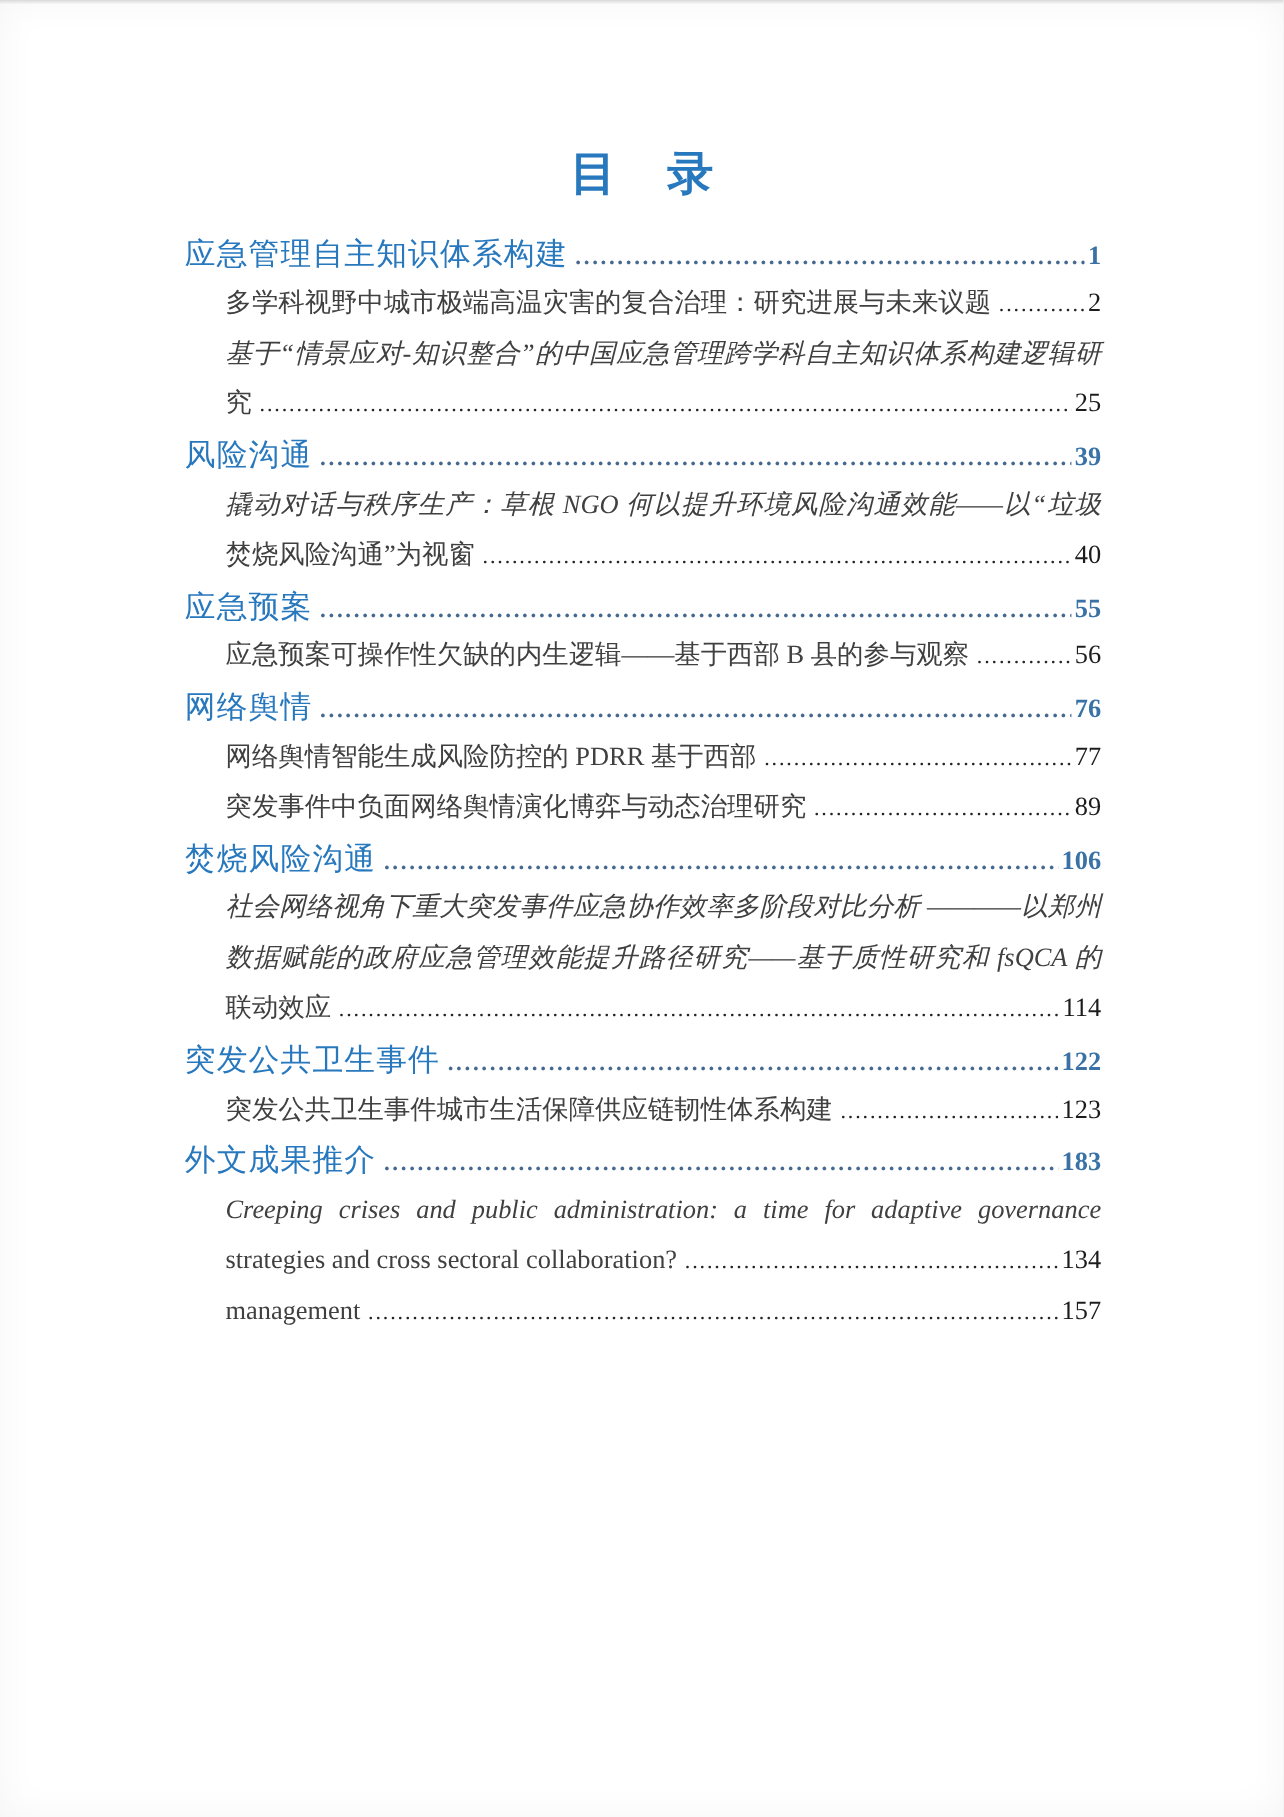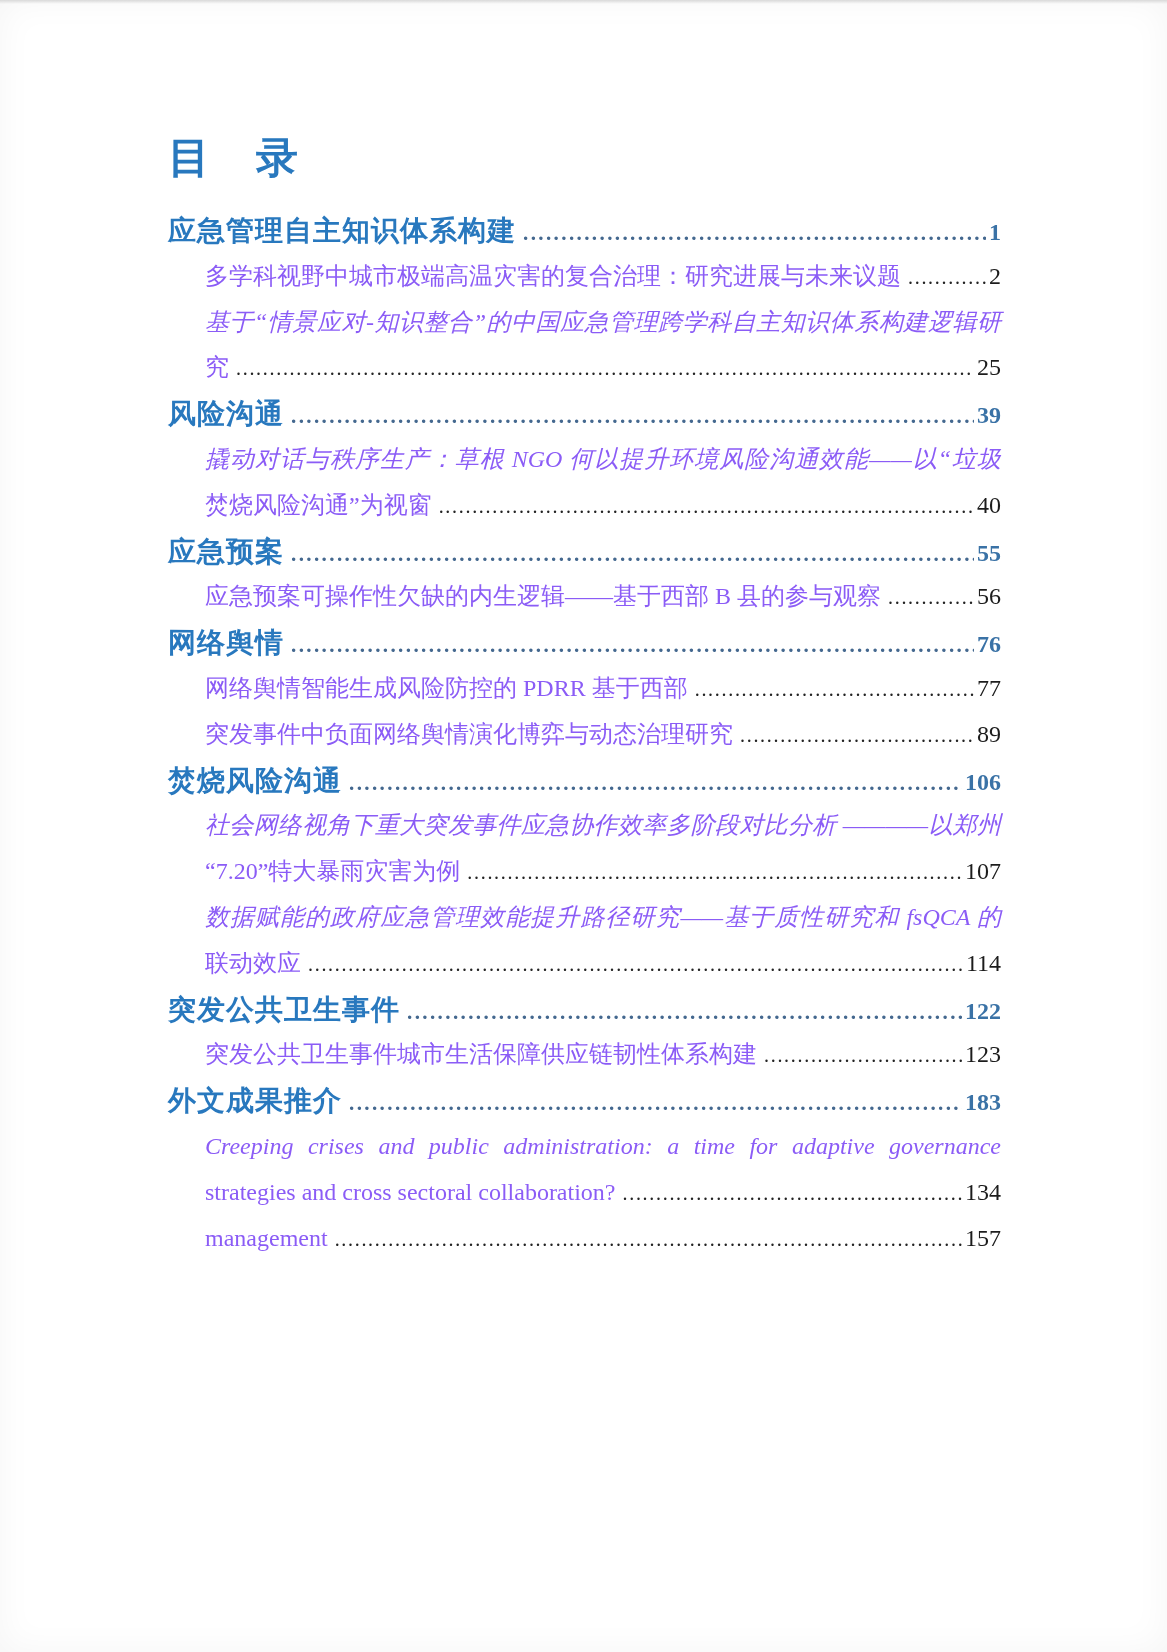--- a/index.html
+++ b/index.html
@@ -25,48 +25,48 @@
     background: linear-gradient(#d9d9d9, rgba(255,255,255,0));
   }
   .content {
     position: absolute;
     left: 168px;
     top: 0;
     width: 833px;
   }
   .title {
     margin: 130px 0 0 0;
-    text-align: left;
+    text-align: center;
     font-family: "Liberation Sans", "DejaVu Sans", sans-serif;
     font-weight: 700;
     font-size: 42px;
     line-height: 56px;
     color: #2878be;
     letter-spacing: 2px;
   }
   .rows { margin-top: 22px; }
   .row {
     display: flex;
     align-items: baseline;
     line-height: 45.8px;
     height: 45.8px;
   }
   .row.heading .txt {
     font-family: "Liberation Sans", "DejaVu Sans", sans-serif;
-    font-weight: 700;
+    font-weight: 400;
     font-size: 28px;
     color: #2878be;
     letter-spacing: 1px;
     white-space: nowrap;
   }
   .row.entry, .row.wrap { margin-left: 37px; }
   .row.entry .txt, .row.wrap .txt {
     font-family: "Liberation Serif", "DejaVu Serif", serif;
     font-size: 24px;
-    color: #8b5cf6;
+    color: #404040;
     white-space: nowrap;
   }
   .row.wrap {
     display: block;
     text-align: justify;
     text-align-last: justify;
   }
   .row.wrap .txt { white-space: normal; font-style: italic; }
   .leader {
     flex: 1 1 0;
@@ -183,25 +183,20 @@
       <div class="row heading">
         <span class="txt">焚烧风险沟通</span>
         <span class="leader"></span>
         <span class="num">106</span>
       </div>
 
       <div class="row wrap">
         <span class="txt">社会网络视角下重大突发事件应急协作效率多阶段对比分析 ————以郑州</span>
       </div>
 
-      <div class="row entry">
-        <span class="txt">“7.20”特大暴雨灾害为例</span>
-        <span class="leader"></span>
-        <span class="num">107</span>
-      </div>
 
       <div class="row wrap">
         <span class="txt">数据赋能的政府应急管理效能提升路径研究——基于质性研究和 fsQCA 的</span>
       </div>
 
       <div class="row entry">
         <span class="txt">联动效应</span>
         <span class="leader"></span>
         <span class="num">114</span>
       </div>

